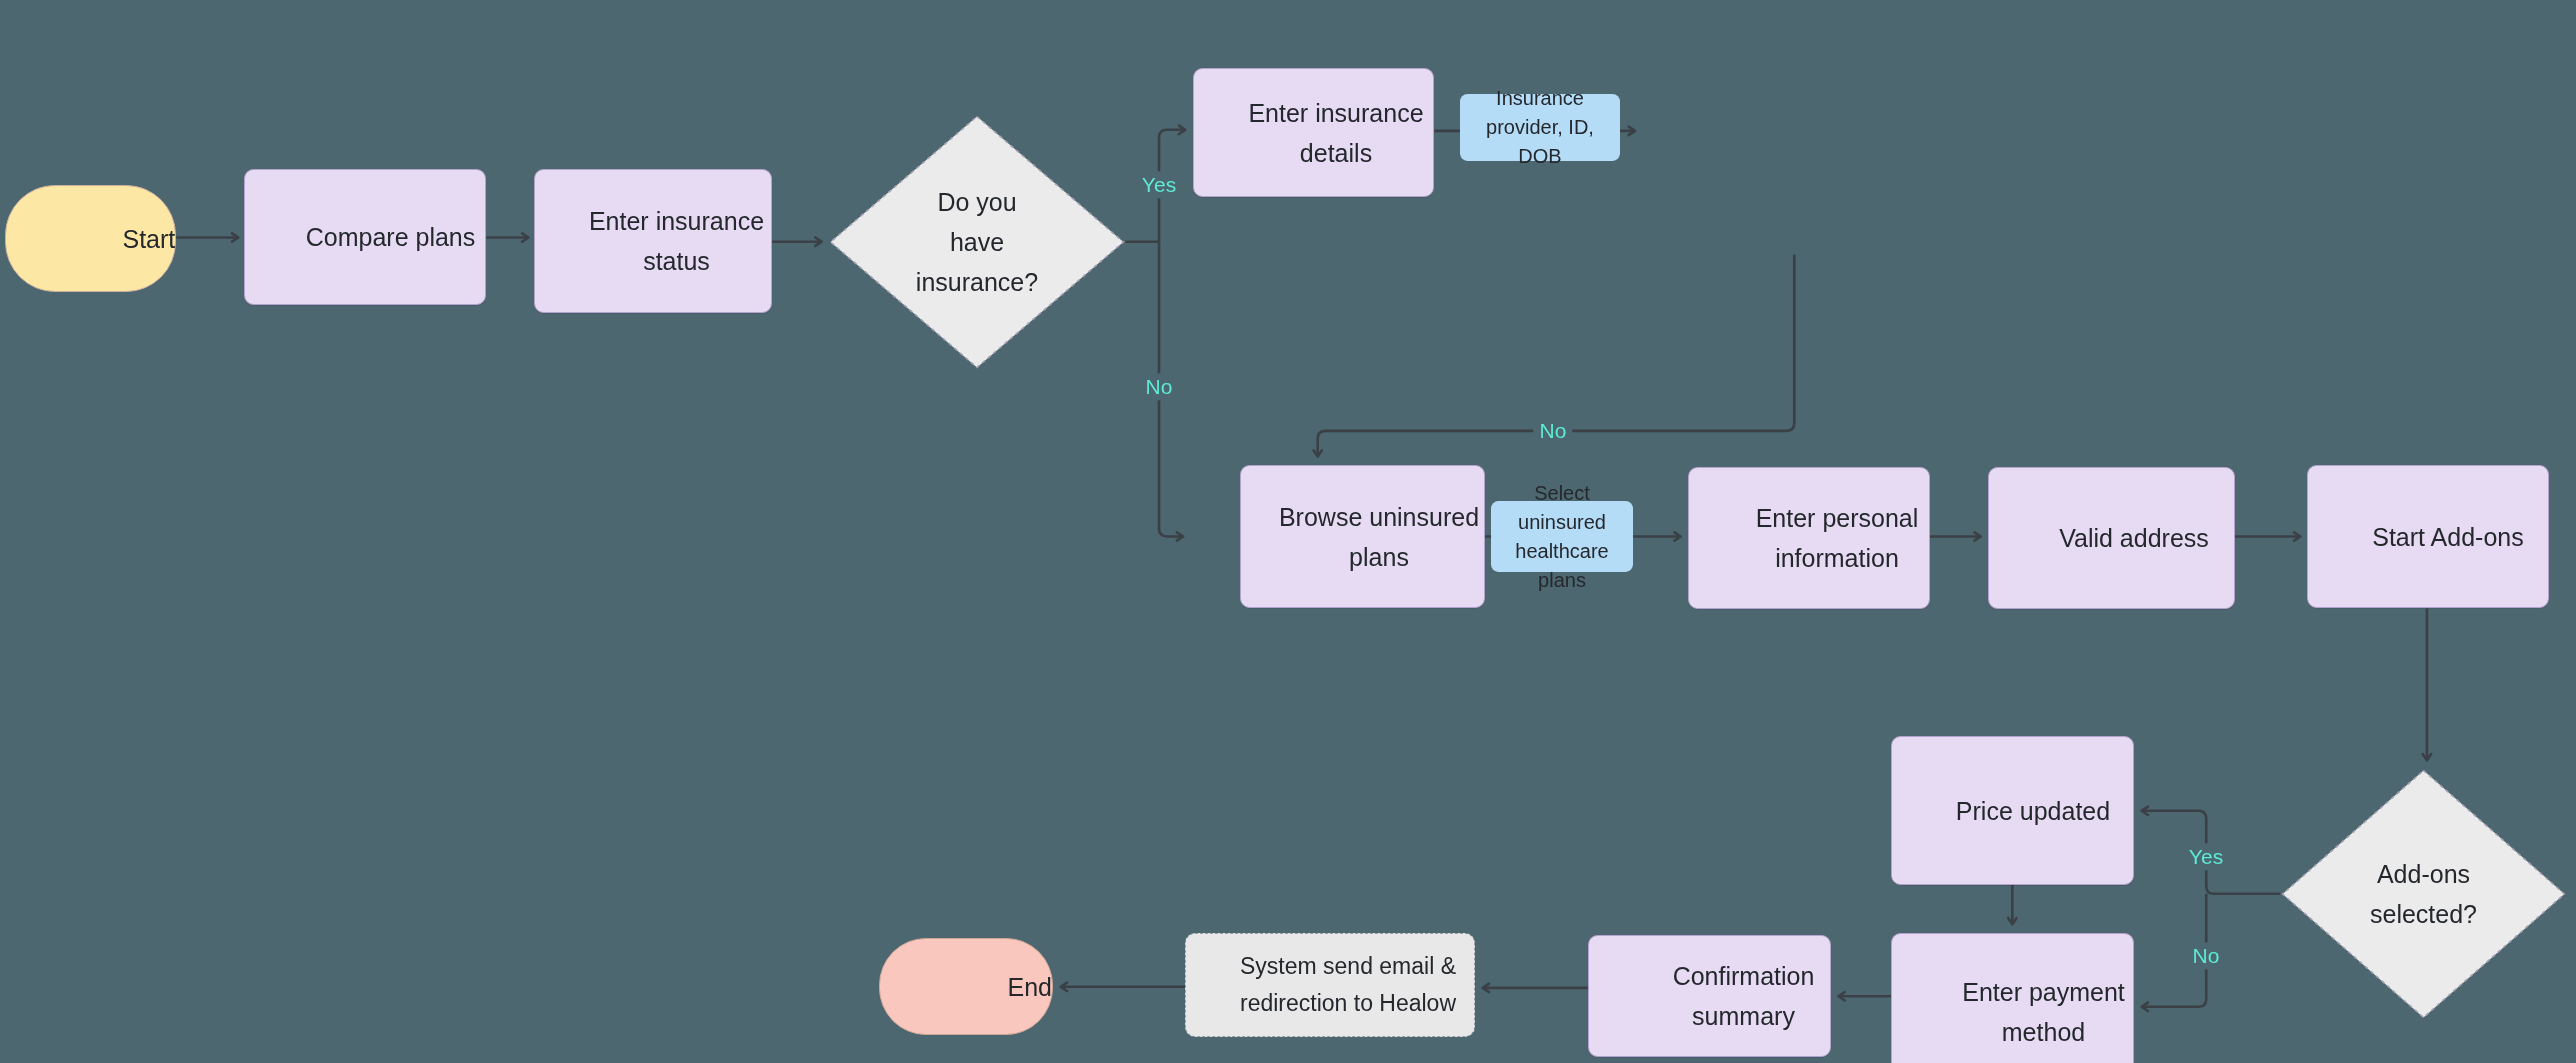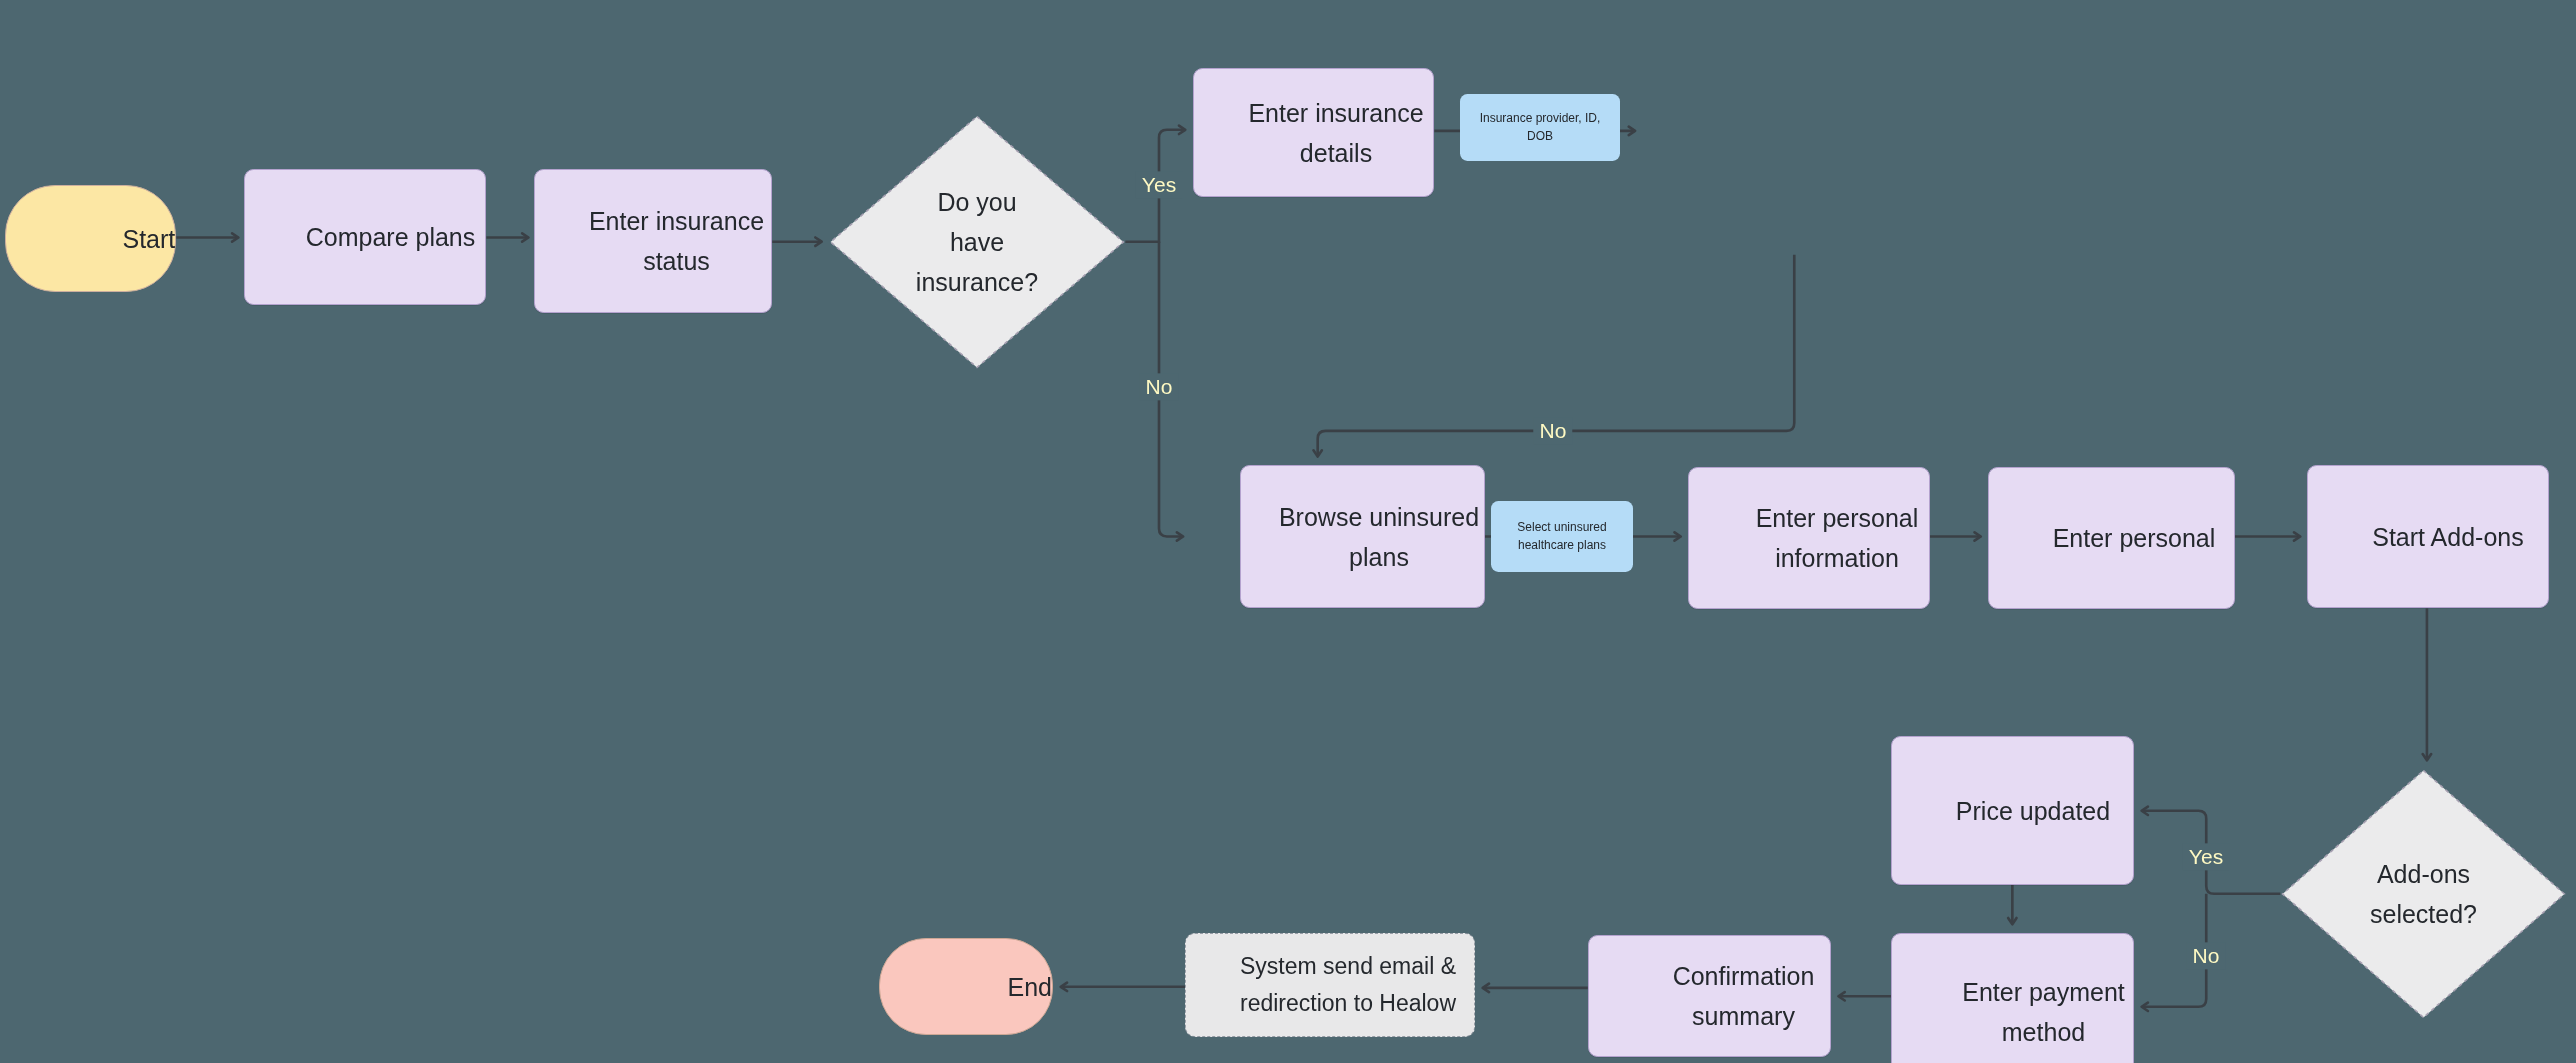--- a/index.html
+++ b/index.html
@@ -48,25 +48,25 @@
   .diamond svg{position:absolute;left:0;top:0;width:100%;height:100%;}
   .diamond .lbl{
     position:absolute;left:0;top:0;width:100%;height:100%;
     display:flex;align-items:center;justify-content:center;text-align:center;
     font-size:25px;line-height:1.6;
   }
   .diamond .lbl span{display:block;}
   .note{
     position:absolute;display:flex;align-items:center;justify-content:center;
     text-align:center;background:var(--blue-fill);border-radius:7.4px;
-    font-size:12px;line-height:1.45;box-sizing:border-box;padding:4.2px 7.4px;
+    font-size:20px;line-height:1.45;box-sizing:border-box;padding:4.2px 7.4px;
   }
   .edge-label{
     position:absolute;transform:translate(-50%,-50%);
-    background:var(--bg);color:#fef9c3;font-size:21px;line-height:1.1;
+    background:var(--bg);color:#5eead4;font-size:21px;line-height:1.1;
     padding:2.1px 6.3px;white-space:nowrap;
   }
   .lblw{display:block;}
 </style>
 </head>
 <body>
 
 <div class="canvas">
 
   <svg class="edges" viewBox="0 0 4901 2023">
@@ -130,21 +130,21 @@
 
   <div class="note" style="left:1491px;top:501px;width:142px;height:71px;">
     <span>Select uninsured healthcare plans</span>
   </div>
 
   <div class="node process" style="left:1688px;top:467px;width:242px;height:142px;">
     <span class="lblw" style="width:184px;">Enter personal information</span>
   </div>
 
   <div class="node process" style="left:1988px;top:467px;width:247px;height:142px;">
-    <span class="lblw" style="width:200px;">Enter personal</span>
+    <span class="lblw" style="width:200px;">Valid address</span>
   </div>
 
   <div class="node process" style="left:2307px;top:465px;width:242px;height:143px;">
     <span class="lblw" style="width:200px;">Start Add-ons</span>
   </div>
 
   <div class="diamond" style="left:2281px;top:769px;width:285px;height:250px;">
     <svg viewBox="0 0 542 476" preserveAspectRatio="none">
       <polygon points="271,3 539,238 271,473 3,238" fill="#EBEBEC" stroke="#A6A0B1" stroke-width="3" stroke-dasharray="7 7"></polygon>
     </svg>

